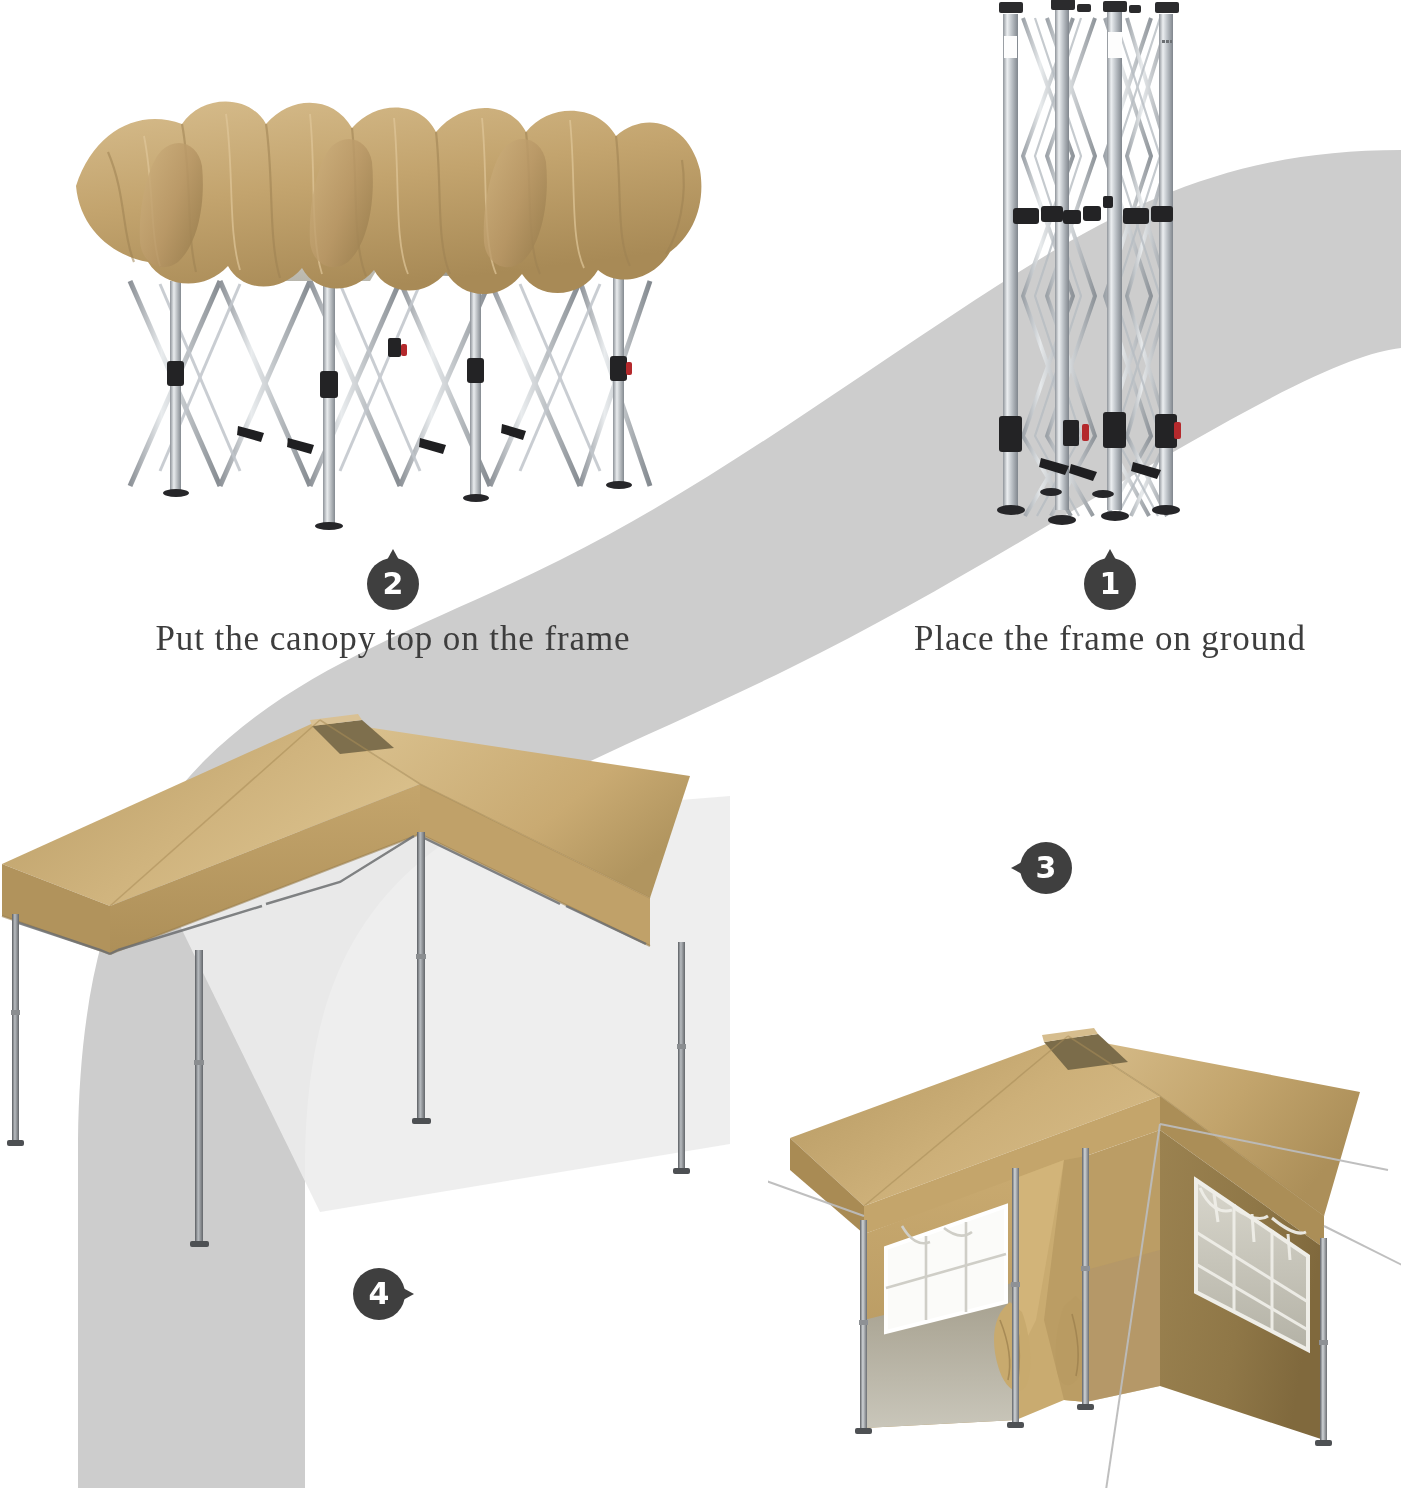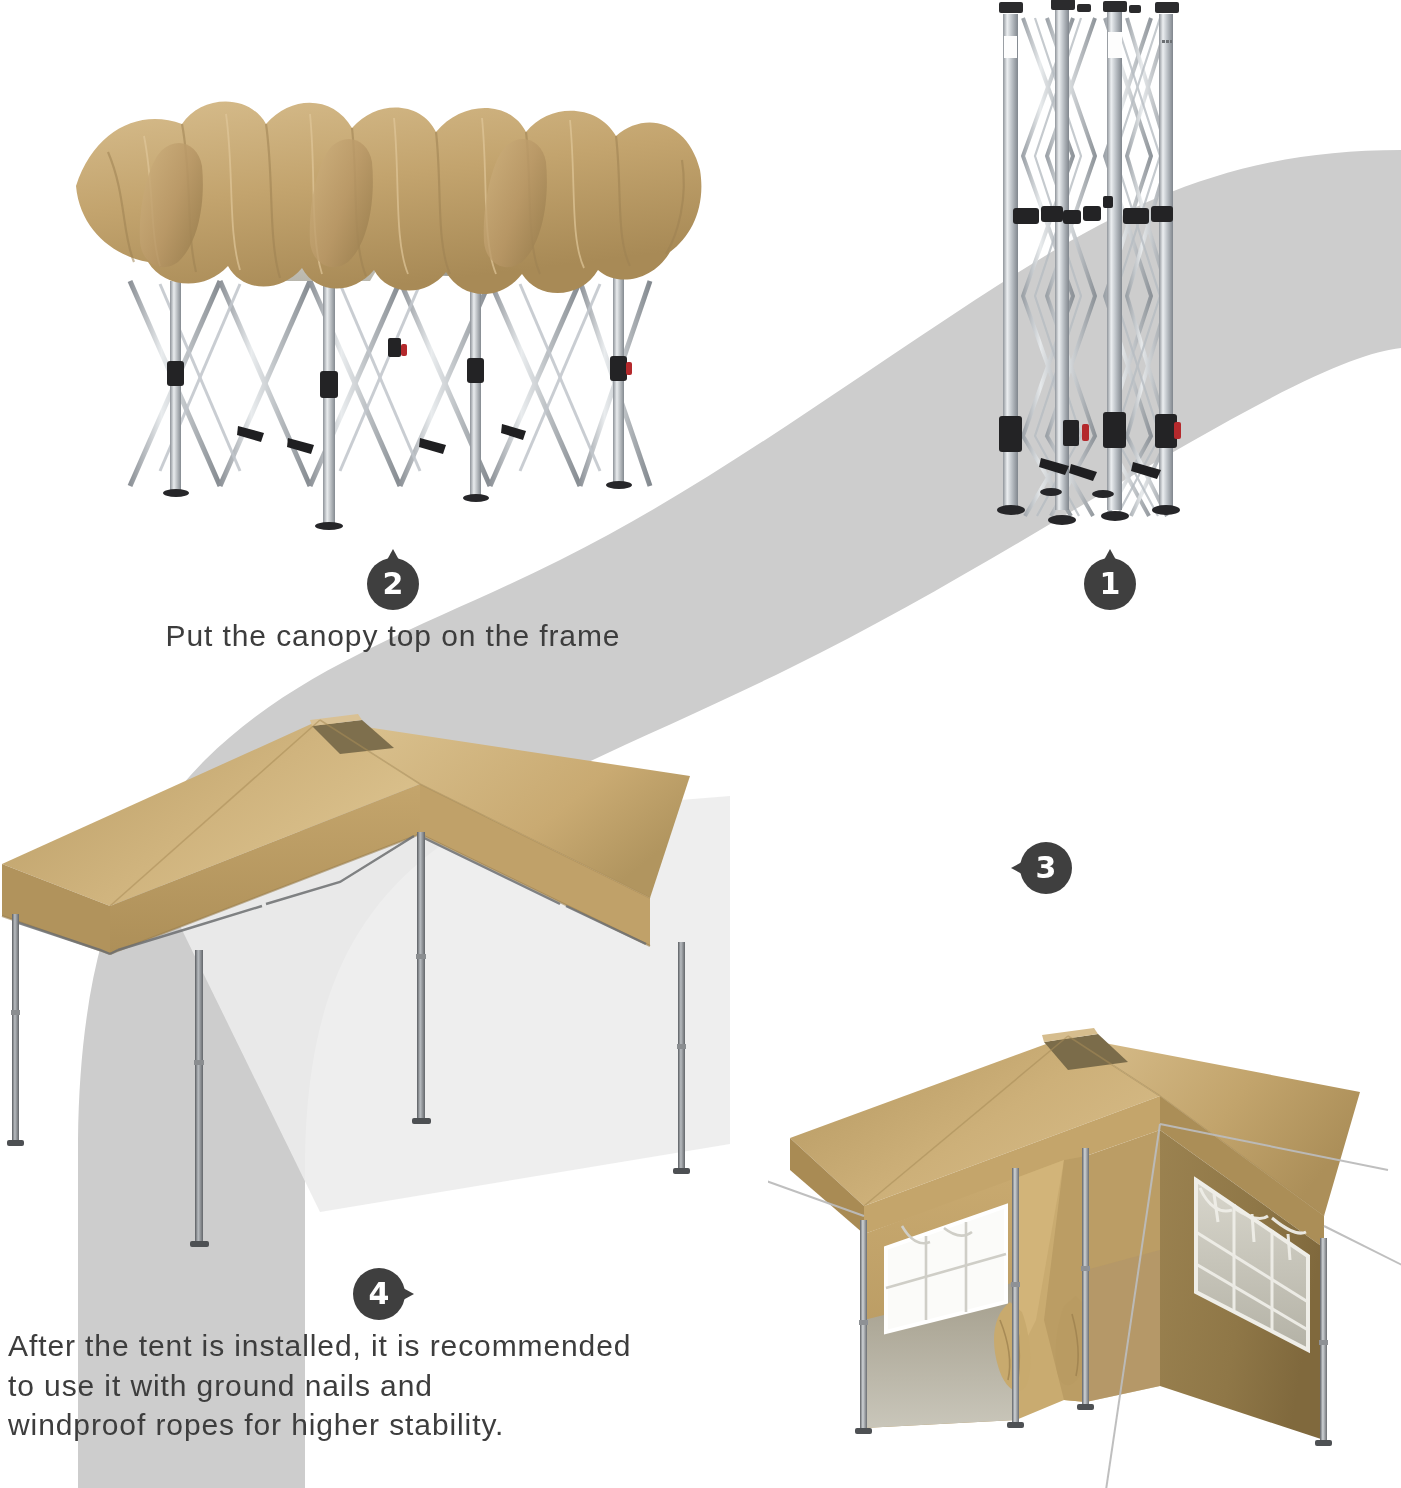--- a/index.html
+++ b/index.html
@@ -22,22 +22,22 @@
   .tail-up{top:-9px;left:50%;margin-left:-6px;
            border-left:6px solid transparent;border-right:6px solid transparent;
            border-bottom:11px solid #3f3f3f;}
   .tail-left{left:-9px;top:50%;margin-top:-6px;
              border-top:6px solid transparent;border-bottom:6px solid transparent;
              border-right:11px solid #3f3f3f;}
   .tail-right{right:-9px;top:50%;margin-top:-6px;
               border-top:6px solid transparent;border-bottom:6px solid transparent;
               border-left:11px solid #3f3f3f;}
 
-  .caption{color:#3d3d3d;font-size:30px;line-height:1.32;letter-spacing:.9px;
-           white-space:pre-line;font-family:Liberation Sans, sans-serif;}
+  .caption{color:#3d3d3d;font-size:35px;line-height:1.32;letter-spacing:.9px;
+           white-space:pre-line;font-family:Liberation Serif, serif;}
 
   
   #step1{left:875px;top:558px;width:470px;text-align:center;}
   #step1 .badge-wrap{display:flex;justify-content:center;}
   #step2{left:128px;top:558px;width:530px;text-align:center;}
   #step2 .badge-wrap{display:flex;justify-content:center;}
   #step3{left:782px;top:842px;width:560px;text-align:left;}
   #step3 .badge-wrap{display:flex;justify-content:flex-start;padding-left:238px;}
   #step4{left:8px;top:1268px;width:760px;text-align:left;}
   #step4 .badge-wrap{display:flex;justify-content:flex-start;padding-left:345px;}
@@ -480,20 +480,21 @@
     </g>
   </svg>
 
   <div class="step" id="step1">
     <div class="badge-wrap">
       <div class="badge">
         <div class="tail tail-up"></div>
         <span>1</span>
       </div>
     </div>
+    <div class="caption">Place the frame on ground</div>
   </div>
 
   <div class="step" id="step2">
     <div class="badge-wrap">
       <div class="badge">
         <div class="tail tail-up"></div>
         <span>2</span>
       </div>
     </div>
     <div class="caption">Put the canopy top on the frame</div>
@@ -508,18 +509,15 @@
     </div>
   </div>
 
   <div class="step" id="step4">
     <div class="badge-wrap">
       <div class="badge">
         <div class="tail tail-right"></div>
         <span>4</span>
       </div>
     </div>
-    <div class="caption">After the tent is installed, it is recommended
-to use it with ground nails and
-windproof ropes for higher stability.</div>
   </div>
 
 </div>
 
 </body></html>

